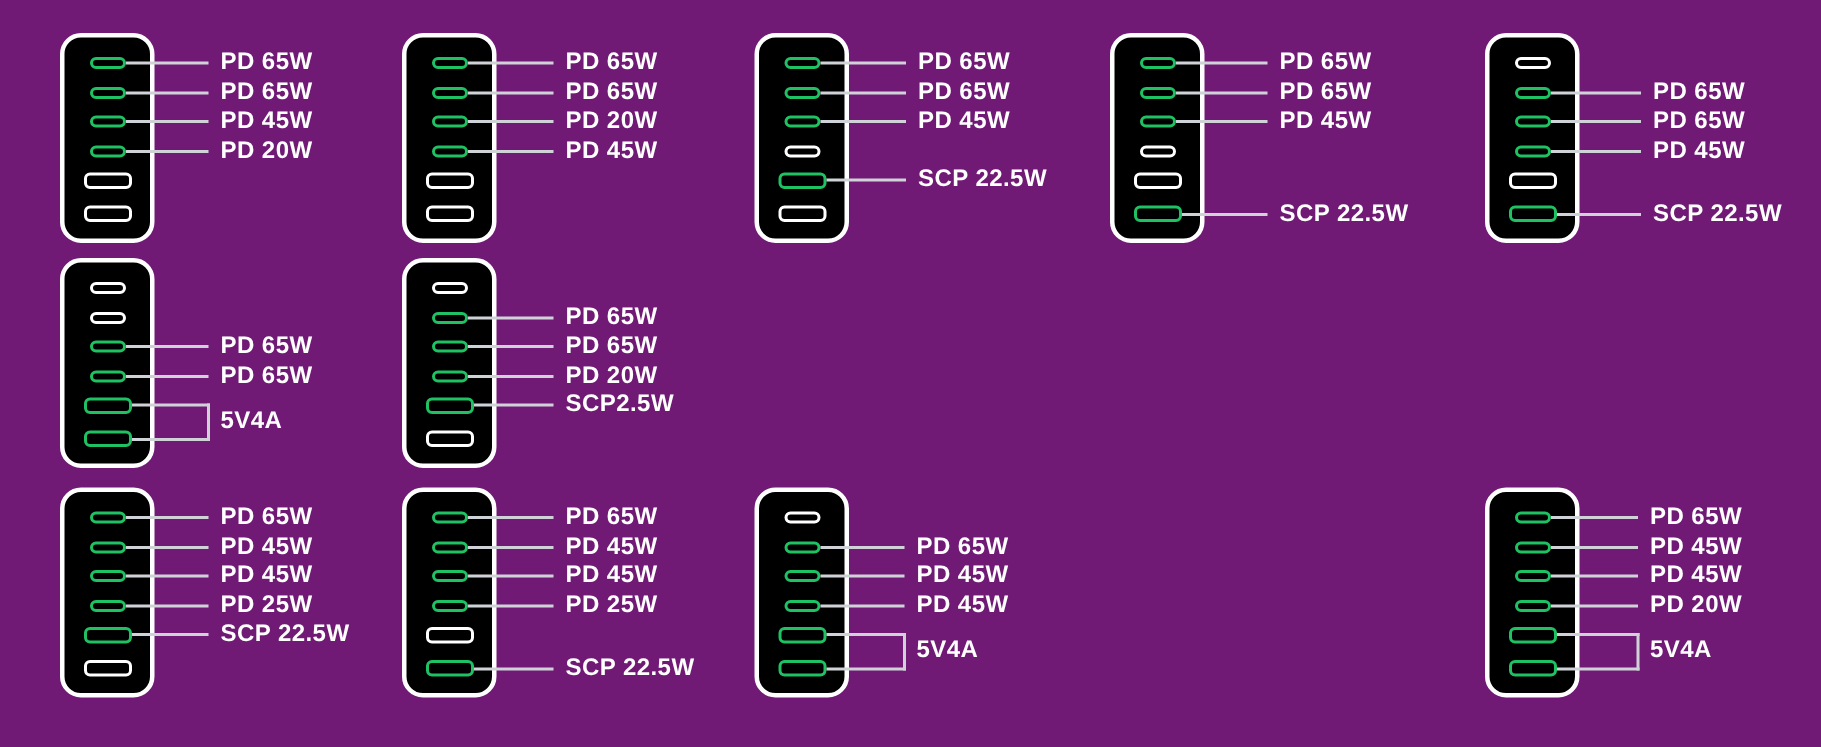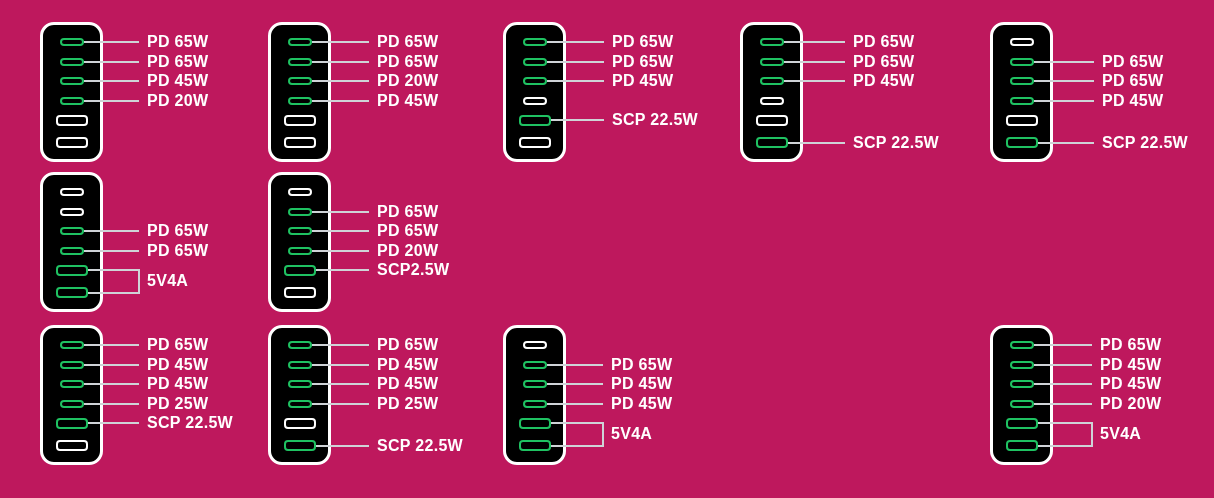--- a/index.html
+++ b/index.html
@@ -60,21 +60,21 @@
     color: var(--label, #fff);
     font-weight: bold;
     font-size: 16px;
     letter-spacing: 0.3px;
     white-space: nowrap;
   }
 </style>
 </head>
 <body>
 
-<div id="stage" style="background: #be185d;">
+<div id="stage" style="background: #701a75;">
     <div class="device" style="left: 40px; top: 22px;"></div>
     <div class="port usb-c green" style="left: 71.5px; top: 38px;"></div>
     <div class="cline" style="left: 84px; top: 41px; width: 55px;"></div>
     <div class="plabel" style="left: 147px; top: 42px;">PD 65W</div>
     <div class="port usb-c green" style="left: 71.5px; top: 57.5px;"></div>
     <div class="cline" style="left: 84px; top: 60.5px; width: 55px;"></div>
     <div class="plabel" style="left: 147px; top: 61.5px;">PD 65W</div>
     <div class="port usb-c green" style="left: 71.5px; top: 77px;"></div>
     <div class="cline" style="left: 84px; top: 80px; width: 55px;"></div>
     <div class="plabel" style="left: 147px; top: 81px;">PD 45W</div>

